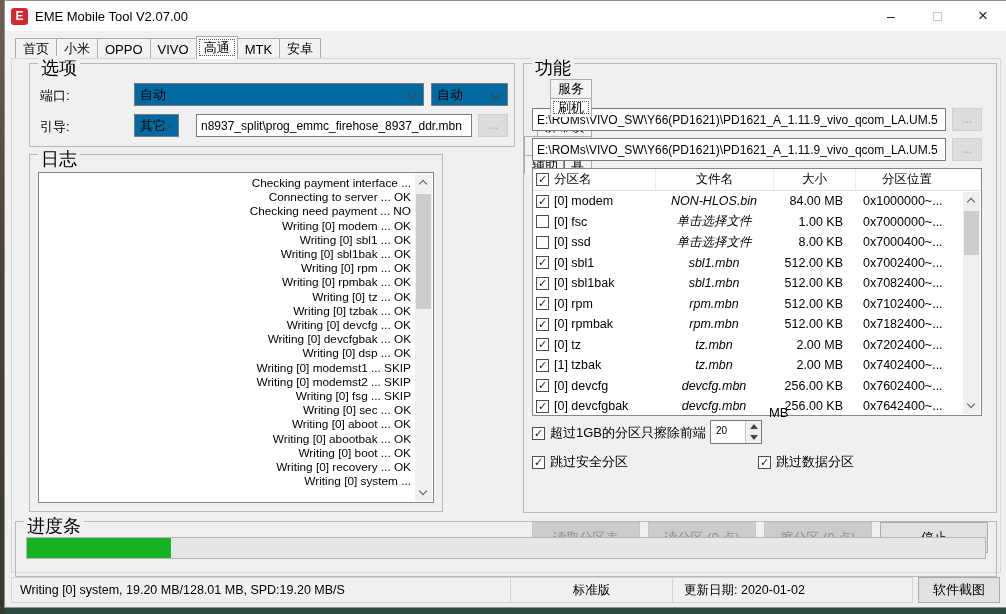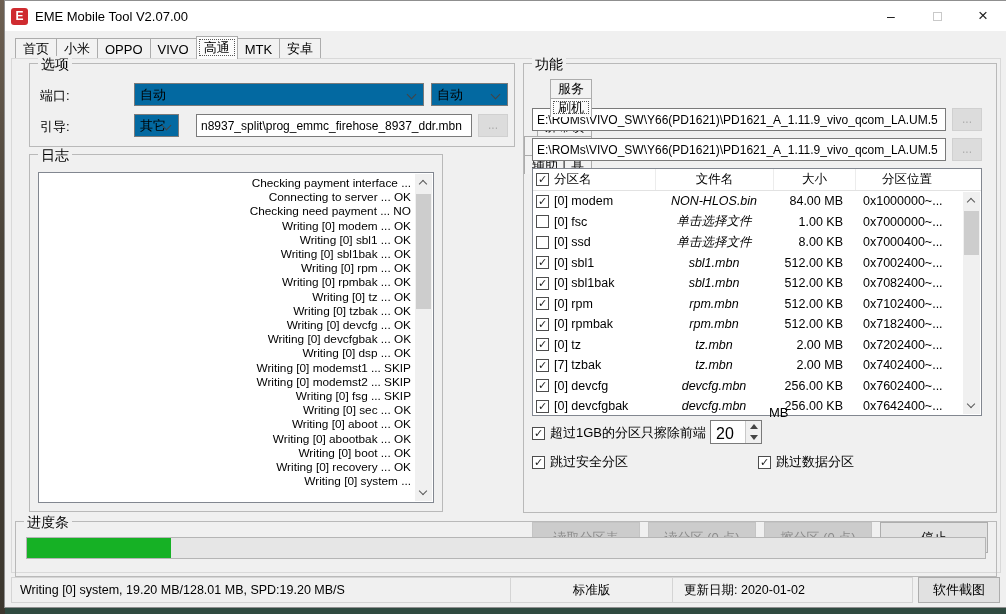--- a/index.html
+++ b/index.html
@@ -41,21 +41,21 @@
   .tab.selected {
     height:23px; background:#fcfcfc; outline:1px dotted #555; outline-offset:-4px; position:relative; z-index:2;
   }
   .tabpage {
     position:absolute; left:6px; top:57px; width:990px; height:515px;
     background:#f0f0f0; border:1px solid #d9d9d9;
   }
   
   .group { position:absolute; border:1px solid #b9b9b9; }
   .group > .gtitle {
-    position:absolute; top:-8px; left:8px; background:#f0f0f0; padding:0 3px; font-size:14px; color:#000;
+    position:absolute; top:-8px; left:8px; background:#f0f0f0; padding:0 3px; font-size:18px; color:#000;
   }
   
   .combo {
     position:absolute; height:23px; background:#0369a1; border:1px solid #7a7a7a;
     display:flex; align-items:center; font-size:13px; padding-left:5px; color:#000;
   }
   .combo .chev {
     position:absolute; right:8px; top:7px; width:7px; height:7px;
     border-right:1.4px solid #444; border-bottom:1.4px solid #444; transform:rotate(45deg);
   }
@@ -98,21 +98,21 @@
   .pname { margin-left:5px; }
   
   .cb {
     width:13px; height:13px; background:#fff; border:1px solid #4d4d4d; display:inline-flex;
     align-items:center; justify-content:center; font-size:11px; line-height:11px; color:#1a1a1a; flex:0 0 13px;
   }
   .checkline { position:absolute; display:flex; align-items:center; font-size:13px; color:#000; }
   .checkline .cb { margin-right:5px; }
   
   .spinner { position:absolute; width:52px; height:24px; border:1px solid #7a7a7a; background:#fff; display:flex; }
-  .spin-val { flex:1; font-size:16px; padding:4px 0 0 5px; }
+  .spin-val { flex:1; font-size:10px; padding:4px 0 0 5px; }
   .spin-btns { width:16px; border-left:1px solid #c9c9c9; display:flex; flex-direction:column; }
   .spin-b { flex:1; display:flex; align-items:center; justify-content:center; background:#f0f0f0; }
   .tri-up { width:0; height:0; border-left:4px solid transparent; border-right:4px solid transparent; border-bottom:5px solid #444; }
   .tri-down { width:0; height:0; border-left:4px solid transparent; border-right:4px solid transparent; border-top:5px solid #444; }
   
   .btnrow { position:absolute; left:8px; right:8px; display:flex; gap:8px;margin-top:48px; }
   .abtn {
     flex:1; height:31px; font-size:13px; font-family:inherit;
     background:#e1e1e1; border:1px solid #adadad; color:#000;
   }
@@ -314,21 +314,21 @@
               <span class="cb">✓</span>
               <span class="pname">[0] tz</span>
             </div>
             <div class="td c2">tz.mbn</div>
             <div class="td c3">2.00 MB</div>
             <div class="td c4">0x7202400~...</div>
           </div>
           <div class="trow">
             <div class="td c1">
               <span class="cb">✓</span>
-              <span class="pname">[7] tzbak</span>
+              <span class="pname">[1] tzbak</span>
             </div>
             <div class="td c2">tz.mbn</div>
             <div class="td c3">2.00 MB</div>
             <div class="td c4">0x7402400~...</div>
           </div>
           <div class="trow">
             <div class="td c1">
               <span class="cb">✓</span>
               <span class="pname">[0] devcfg</span>
             </div>

